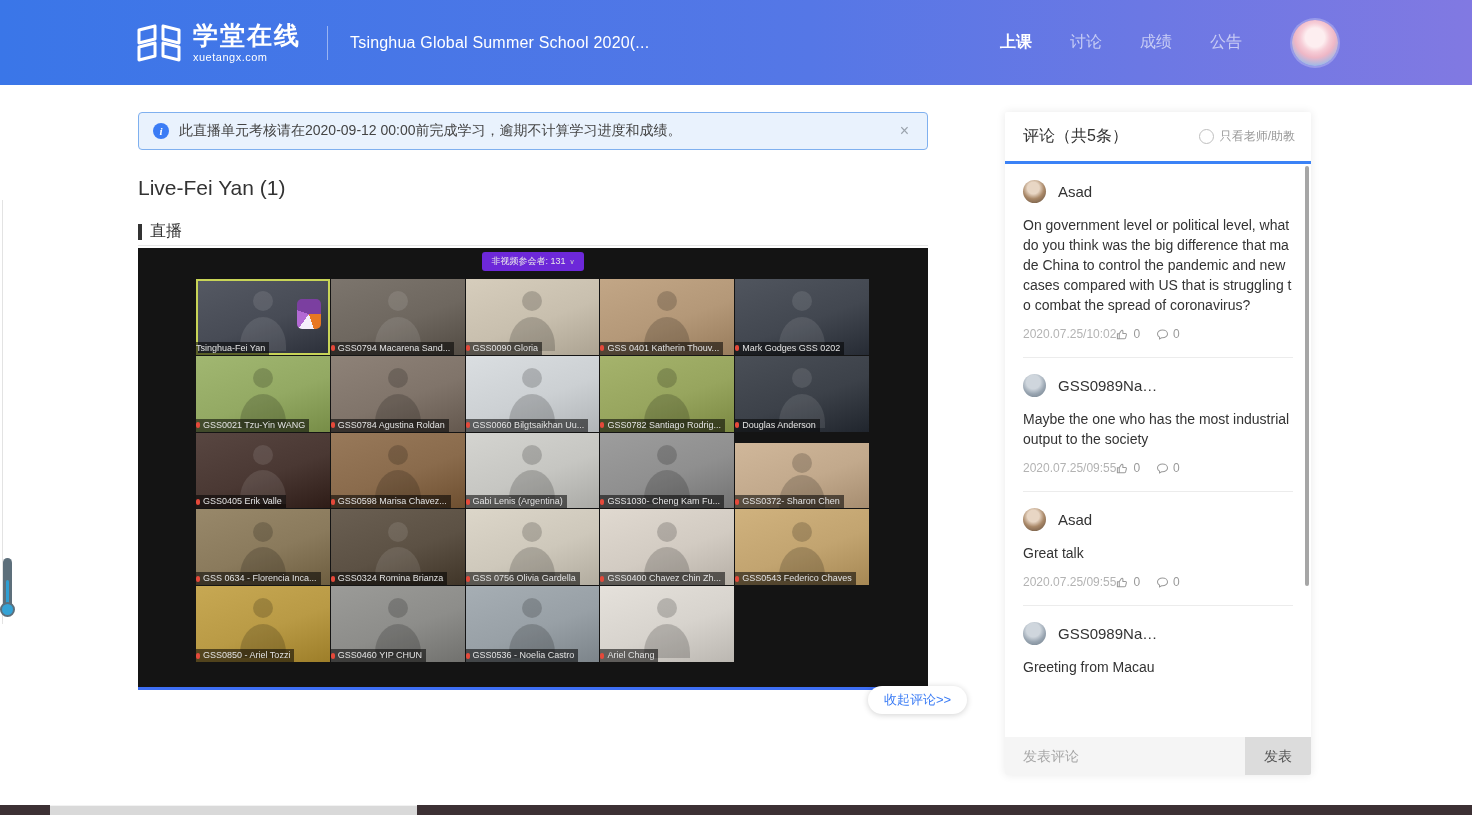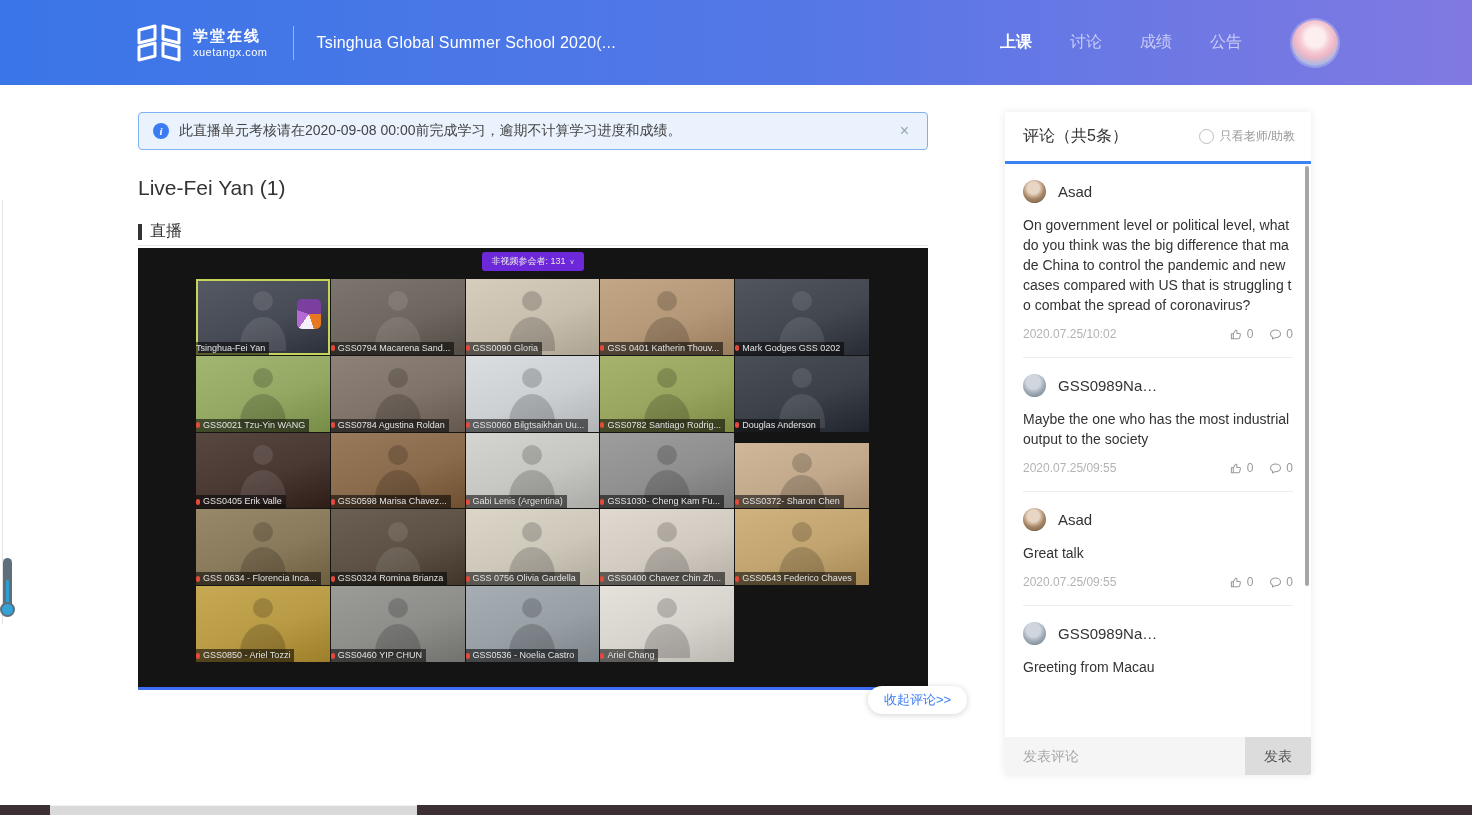--- a/index.html
+++ b/index.html
@@ -7,21 +7,21 @@
               font-family:"Liberation Sans", sans-serif; }
   .app { position:relative; width:1472px; height:815px; background:#fff; }
 
   
   .hdr { position:absolute; left:0; top:0; width:100%; height:85px;
          background:linear-gradient(90deg,#3a76e8 0%,#5577e6 55%,#8179e2 100%);
          display:flex; align-items:center; color:#fff; }
   .logo { display:flex; align-items:center; margin-left:135px; cursor:pointer; }
   .logo svg { width:48px; height:40px; }
   .logo-txt { margin-left:10px; line-height:1; }
-  .logo-cn { font-size:15px; font-weight:bold; letter-spacing:2px; }
+  .logo-cn { font-size:25px; font-weight:bold; letter-spacing:2px; }
   .logo-en { font-size:11px; margin-top:4px; letter-spacing:.5px; }
   .hdr-sep { width:1px; height:34px; background:rgba(255,255,255,.45); margin:0 22px 0 26px; }
   .course-title { font-size:16px; letter-spacing:.2px; }
   .hdr-nav { position:absolute; right:230px; display:flex; gap:38px; font-size:16px; }
   .hdr-nav .nav-item { color:rgba(255,255,255,.62); cursor:pointer; }
   .hdr-nav .nav-item.active { color:#fff; font-weight:bold; }
   .avatar { position:absolute; right:134px; top:20px; width:46px; height:46px; border-radius:50%;
             background:radial-gradient(circle at 50% 38%, #fdeef0 0 26%, #f6ccd6 40%, #eeb7c6 55%, #9db9e8 78%, #d9b2c8 100%);
             box-shadow:0 0 0 2px rgba(255,255,255,.25); cursor:pointer; }
 
@@ -78,21 +78,21 @@
   .filter-label { font-size:12px; color:#999; }
   .clist { height:573px; overflow:hidden; padding:16px 18px 0; }
   .comment { border-bottom:1px solid #ececec; padding-bottom:16px; margin-bottom:16px; }
   .comment:last-child { border-bottom:none; }
   .c-head { display:flex; align-items:center; gap:12px; margin-bottom:12px; }
   .c-avatar { width:23px; height:23px; border-radius:50%; flex:0 0 23px;
               background:radial-gradient(circle at 45% 35%, #cfd6dd 0 35%, #9aa6b2 60%, #6c7a86 100%); }
   .c-avatar.warm { background:radial-gradient(circle at 45% 35%, #e8d6c4 0 30%, #a98868 55%, #5d4a3a 100%); }
   .c-name { font-size:15px; color:#333; }
   .c-text { font-size:14px; color:#333; line-height:20px; margin-bottom:12px; word-break:break-all; }
-  .c-meta { display:flex; align-items:center; justify-content:space-between; }
+  .c-meta { display:flex; align-items:center; }
   .c-date { font-size:12px; color:#b3b3b3; }
   .c-actions { display:flex; gap:16px; }
   .act { display:flex; align-items:center; gap:4px; color:#999; font-size:12px; cursor:pointer; }
   .act svg { width:13px; height:13px; stroke:#999; fill:none; stroke-width:1.1; }
   .cthumb { position:absolute; right:2px; top:54px; width:4px; height:420px; background:#a6a6a6; border-radius:2px; cursor:pointer; }
   .cinput { position:absolute; left:0; bottom:0; width:100%; height:38px; display:flex; background:#f5f5f5; }
   .cinput-field { flex:1; font-size:14px; color:#a8a8a8; line-height:38px; padding-left:18px; cursor:text; }
   .cinput-btn { width:66px; background:#dcdcdc; color:#555; font-size:14px; line-height:38px;
                 text-align:center; cursor:pointer; }
 
@@ -133,21 +133,21 @@
       <span class="nav-item active">上课</span>
       <span class="nav-item">讨论</span>
       <span class="nav-item">成绩</span>
       <span class="nav-item">公告</span>
     </nav>
     <div class="avatar"></div>
   </header>
 
   <div class="banner">
     <span class="info-i">i</span>
-    <span class="banner-text">此直播单元考核请在2020-09-08 00:00前完成学习，逾期不计算学习进度和成绩。</span>
+    <span class="banner-text">此直播单元考核请在2020-09-12 00:00前完成学习，逾期不计算学习进度和成绩。</span>
     <span class="banner-close">×</span>
   </div>
 
   <div class="page-title">Live-Fei Yan (1)</div>
   <div class="sec">
     <span class="sec-bar"></span>
     <span class="sec-label">直播</span>
   </div>
   <div class="sec-divider"></div>
 

